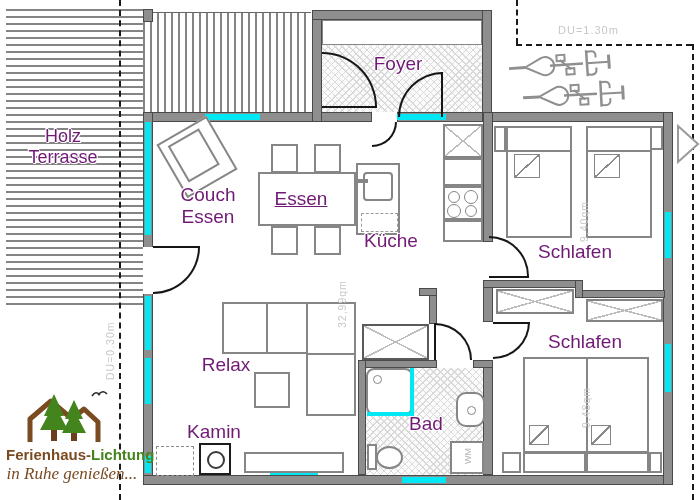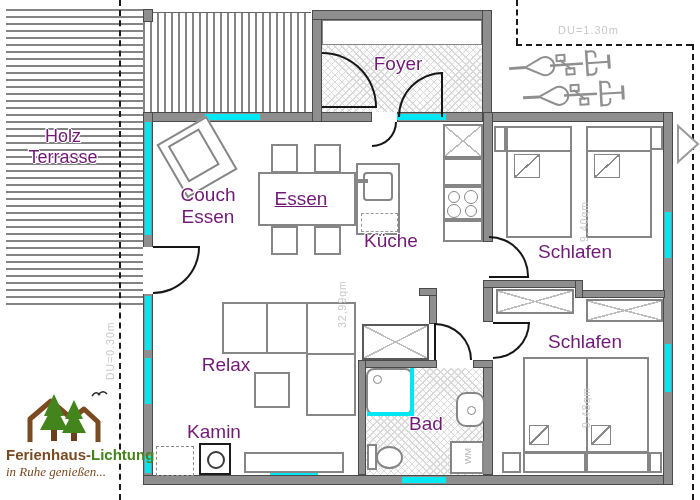--- a/index.html
+++ b/index.html
@@ -29,21 +29,21 @@
   .dash-h{position:absolute;height:0;border-top:2px dashed #1a1a1a;}
   .rlabel{position:absolute;color:#701a75;font-size:19px;line-height:1.18;white-space:nowrap;
           transform:translateX(-50%);text-align:center;
           text-shadow:1px 0 0 #fff,-1px 0 0 #fff,0 1px 0 #fff,0 -1px 0 #fff,1px 1px 0 #fff,-1px -1px 0 #fff;}
   .vtext{position:absolute;color:#c8c8c8;font-size:10.5px;letter-spacing:1px;white-space:nowrap;
          writing-mode:vertical-rl;transform:rotate(180deg);}
   .dutext{position:absolute;color:#c8c8c8;font-size:11px;letter-spacing:1px;white-space:nowrap;}
   .brand{position:absolute;width:100%;text-align:center;font-weight:bold;font-size:15px;white-space:nowrap;}
   .brand .b1{color:#7a4a21;}
   .brand .b2{color:#43851c;}
-  .tagline{position:absolute;width:100%;font-style:italic;font-size:13px;color:#7a4a21;
+  .tagline{position:absolute;width:100%;text-align:center;font-style:italic;font-size:17px;color:#7a4a21;
            font-family:"Liberation Serif",serif;white-space:nowrap;}
   .wm{position:absolute;color:#b5b5b5;font-size:9px;writing-mode:vertical-rl;transform:rotate(180deg);}
 </style>
 </head>
 <body>
 
 <div class="canvas">
 
   <div class="deck-h" style="left:6px;top:9px;width:137px;height:299px;"></div>
   <div class="deck-v" style="left:143px;top:12px;width:168px;height:100px;"></div>

